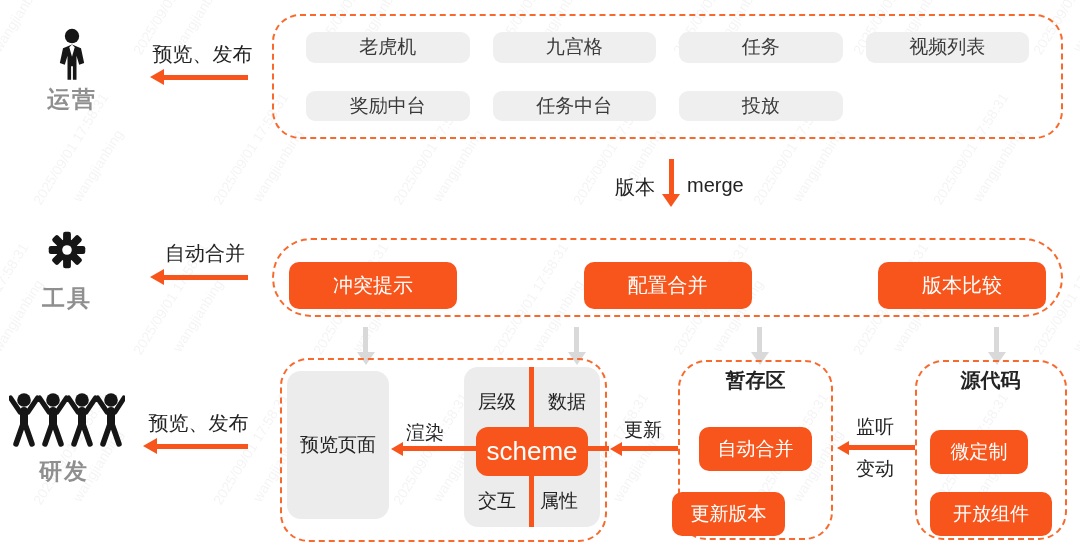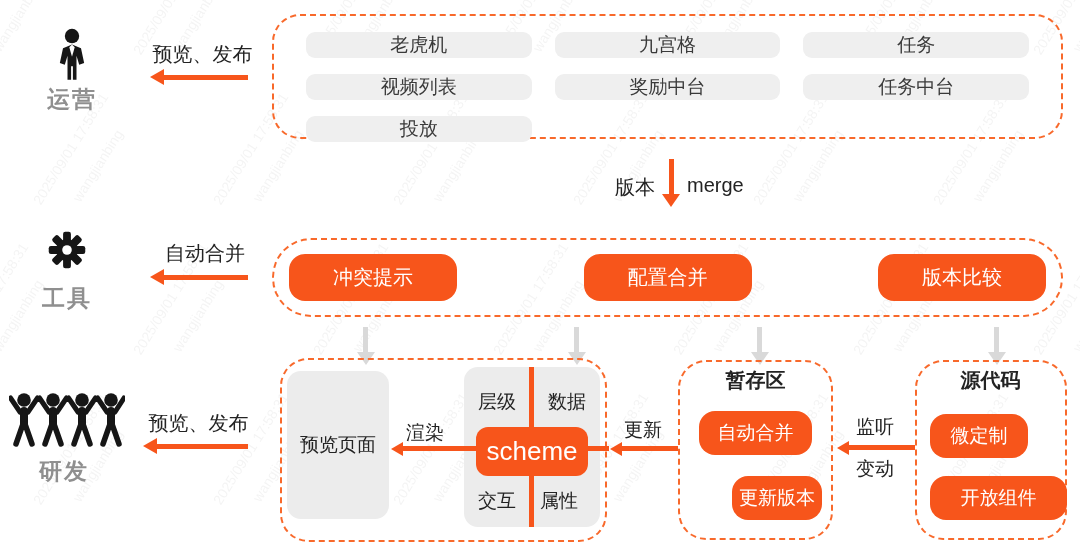--- a/index.html
+++ b/index.html
@@ -10,28 +10,28 @@
   .canvas{position:relative;width:1080px;height:551px;background:#fff;overflow:hidden;
     font-family:"Liberation Sans","DejaVu Sans",sans-serif;color:var(--text-dark);}
   .abs{position:absolute;}
   
   .watermark{position:absolute;inset:0;pointer-events:none;z-index:0;}
   .watermark span{position:absolute;transform:rotate(-58deg);color:rgba(40,40,40,0.05);
     font-size:14px;line-height:2.3;white-space:pre;text-align:center;}
   
   .dashed{position:absolute;border:2.5px dashed var(--dash);box-sizing:border-box;z-index:1;}
   
-  .mod-grid{position:absolute;inset:2px;display:grid;grid-template-columns:repeat(3,1fr);
-    gap:16px 23px;padding:14px 30px;box-sizing:border-box;}
+  .mod-grid{position:absolute;inset:2px;display:grid;grid-template-columns:repeat(4,1fr);
+    gap:28px 23px;padding:14px 30px;box-sizing:border-box;}
   .chip-gray{background:var(--chip-gray);border-radius:9px;display:flex;align-items:center;
     justify-content:center;font-size:19px;color:#3a3a3a;}
   .tool-row{position:absolute;inset:2px;display:flex;align-items:center;
     justify-content:space-between;padding:0 13px;box-sizing:border-box;}
-  .chip-orange{background:var(--accent);color:#fff;border-radius:16px;display:flex;
-    align-items:center;justify-content:center;font-size:20px;}
+  .chip-orange{background:var(--accent);color:#fff;border-radius:10px;display:flex;
+    align-items:center;justify-content:center;font-size:20px;margin-top:16px;}
   .tool-row .chip-orange{width:168px;height:47px;}
   
   .lbl{position:absolute;font-size:20px;color:var(--text-dark);text-align:center;z-index:2;}
   .lbl.sm{font-size:19px;}
   .title{font-weight:600;}
   .glabel{position:absolute;font-size:23px;font-weight:700;color:var(--label-gray);
     text-align:center;z-index:2;letter-spacing:2px;}
   
   .larrow{position:absolute;display:flex;align-items:center;height:16px;z-index:2;}
   .larrow .head{width:0;height:0;border-top:8px solid transparent;
@@ -223,27 +223,27 @@
 
   <div class="lbl sm" style="left:611px;top:417px;width:64px">更新</div>
   <div class="larrow sm" style="left:610px;top:441px;width:68px">
     <span class="head"></span>
     <span class="shaft"></span>
   </div>
 
   <div class="dashed" style="left:678px;top:360px;width:155px;height:180px;border-radius:28px"></div>
   <div class="lbl title" style="left:693px;top:367px;width:125px">暂存区</div>
   <div class="chip-orange stage-chip" style="left:699px;top:411px;width:113px">自动合并</div>
-  <div class="chip-orange stage-chip" style="left:732px;top:476px;width:90px">更新版本</div>
+  <div class="chip-orange stage-chip" style="left:672px;top:476px;width:113px">更新版本</div>
 
   <div class="lbl sm" style="left:845px;top:414px;width:60px">监听</div>
   <div class="larrow sm" style="left:837px;top:440px;width:78px">
     <span class="head"></span>
     <span class="shaft"></span>
   </div>
   <div class="lbl sm" style="left:845px;top:456px;width:60px">变动</div>
 
   <div class="dashed" style="left:915px;top:360px;width:152px;height:180px;border-radius:28px"></div>
   <div class="lbl title" style="left:928px;top:367px;width:125px">源代码</div>
   <div class="chip-orange stage-chip" style="left:930px;top:414px;width:98px">微定制</div>
-  <div class="chip-orange stage-chip" style="left:930px;top:476px;width:137px">开放组件</div>
+  <div class="chip-orange stage-chip" style="left:930px;top:476px;width:122px">开放组件</div>
 
 </div>
 
 </body></html>

